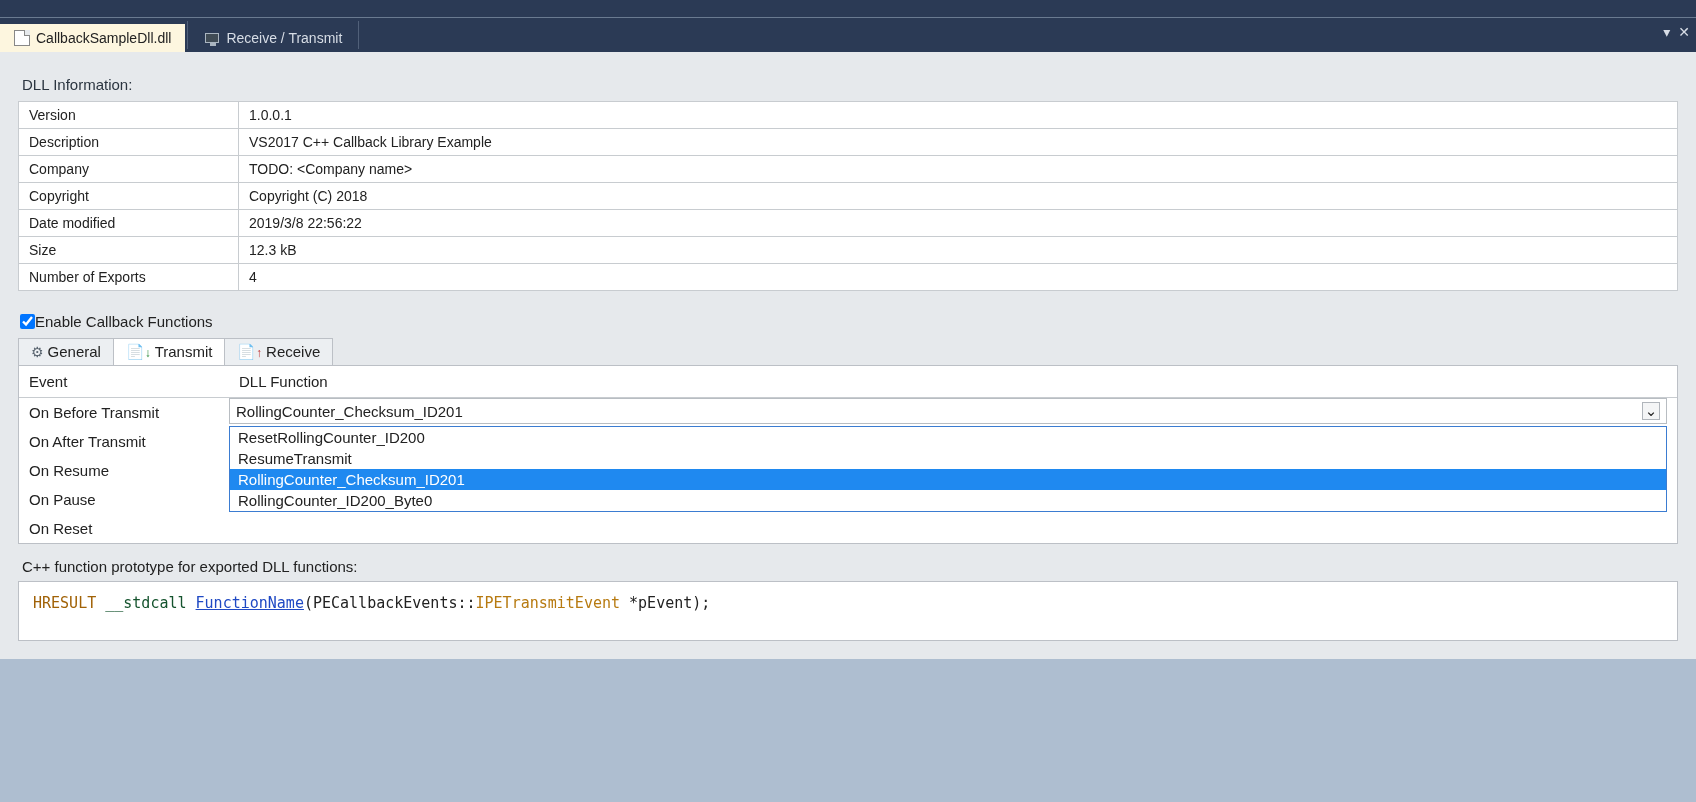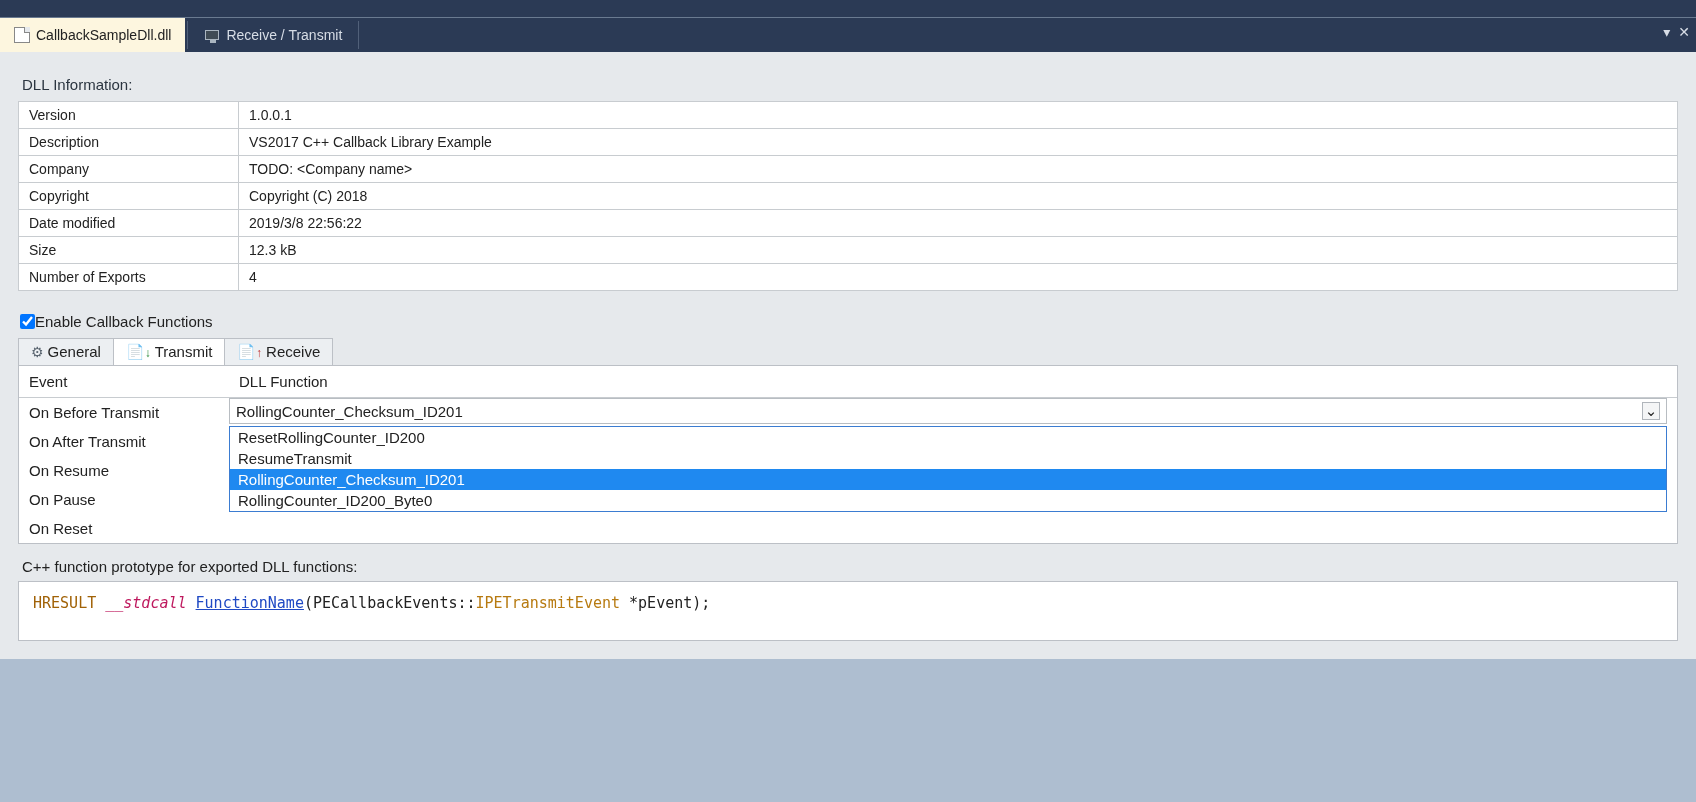--- a/index.html
+++ b/index.html
@@ -13,21 +13,21 @@
   .tab-strip {
     display: flex;
     background: #2b3a55;
     height: 34px;
     align-items: flex-end;
     position: relative;
   }
   .tab-strip .tab {
     display: flex;
     align-items: center;
-    height: 34px;
+    height: 28px;
     padding: 0 14px;
     color: #d7dde6;
     font-size: 14px;
     cursor: pointer;
     gap: 6px;
   }
   .tab-strip .tab.active {
     background: #fdf6df;
     color: #222;
   }
@@ -97,21 +97,21 @@
     border: 1px solid #3b7cd1; background: #fff; z-index: 10;
   }
   .dropdown .opt { padding: 2px 8px; font-size: 15px; cursor: pointer; }
   .dropdown .opt.selected { background: #1f89f0; color: #fff; }
   .proto-label { margin: 14px 0 6px 4px; font-size: 15px; }
   .proto-box {
     border: 1px solid #bcc0c6; background: #fff;
     padding: 12px 14px 28px; font-family: Consolas, monospace;
     font-size: 15px;
   }
-  .kw-type { color: #be185d; font-style: italic; }
+  .kw-type { color: #14532d; }
   .kw-hres { color: #a16207; }
   .kw-func { color: #1f49c4; text-decoration: underline; }
   .kw-cls  { color: #b77a10; }
 
   
   .ico-gear::before { content: "⚙"; font-size: 14px; color: #5a6570; }
   .ico-docfile { width:16px;height:16px; background:#fff; border:1px solid #888; position:relative; }
   .ico-docfile::after { content:""; position:absolute; right:-1px; top:-1px; width:5px;height:5px; background:#e6e9ec; border-left:1px solid #888; border-bottom:1px solid #888; }
   .ico-monitor { width:14px;height:10px; border:1px solid #aab5c0; background:#404b55; position:relative; }
   .ico-monitor::after{ content:""; position:absolute; left:4px; bottom:-4px; width:6px;height:3px; background:#aab5c0; }

